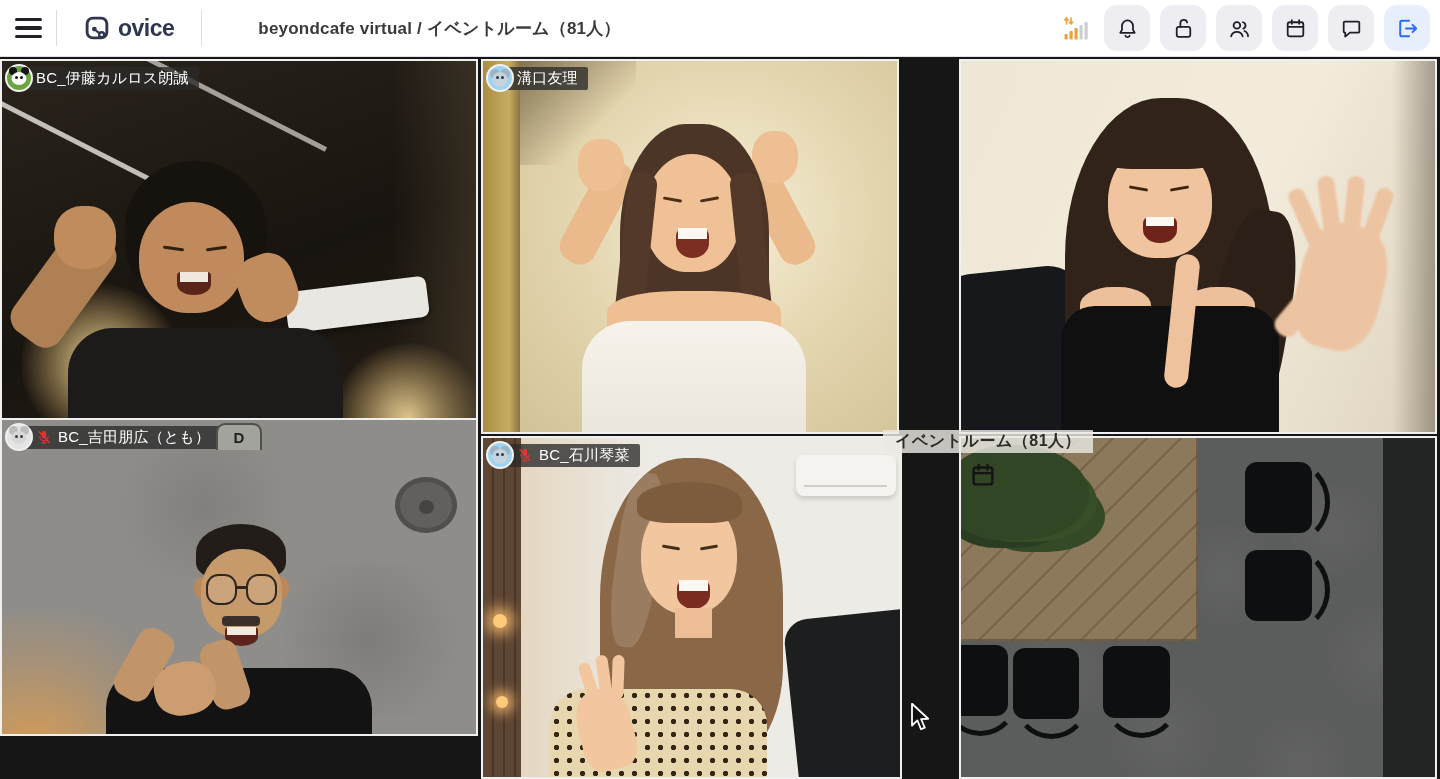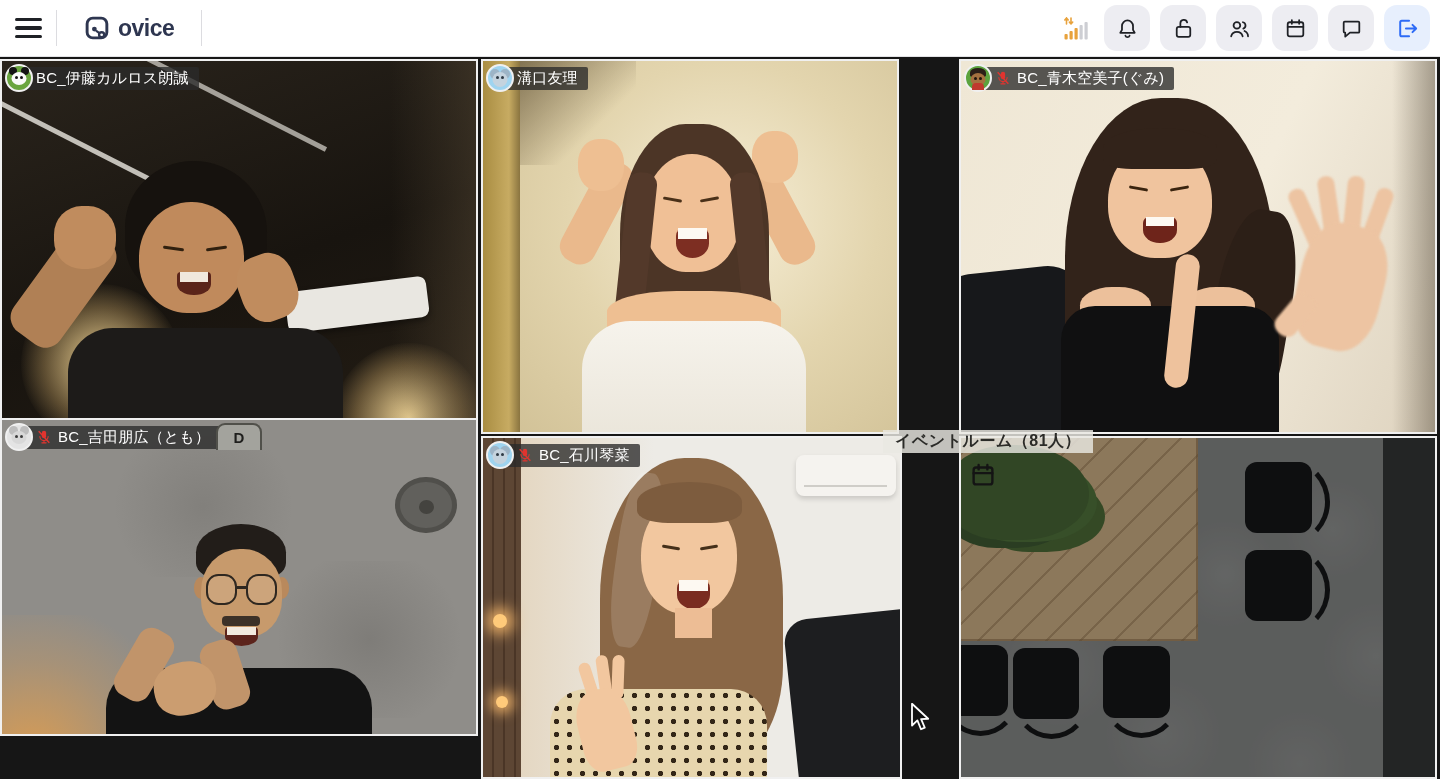--- a/index.html
+++ b/index.html
@@ -89,20 +89,21 @@
       <svg width="27" height="27" viewBox="0 0 26 26">
         <rect x="3" y="3" width="19" height="19" rx="5.5" fill="none" stroke="#2e3650" stroke-width="2.8"></rect>
         <circle cx="10" cy="13.5" r="2.3" fill="#2e3650"></circle>
         <path d="M11.5 15l4 3" stroke="#2e3650" stroke-width="2"></path>
         <circle cx="17" cy="19" r="3.6" fill="#2e3650"></circle>
         <circle cx="17" cy="19" r="1.3" fill="#fff"></circle>
       </svg>
       <span class="logotext">ovice</span>
     </div>
     <span class="vdiv"></span>
+    <h1 class="title">beyondcafe virtual / イベントルーム（81人）</h1>
     <div class="spacer"></div>
 
     <div class="netstatus">
       <svg width="30" height="28" viewBox="0 0 30 28">
         <path d="M4.5 10V4m0 0L2.8 6m1.7-2l1.7 2" stroke="#e8a23c" stroke-width="1.6" fill="none" stroke-linecap="round"></path>
         <path d="M9 4v6m0 0L7.3 8M9 10l1.7-2" stroke="#e8a23c" stroke-width="1.6" fill="none" stroke-linecap="round"></path>
         <rect x="2.5" y="20" width="3.2" height="5.5" rx="1" fill="#e8a23c"></rect>
         <rect x="7.5" y="17" width="3.2" height="8.5" rx="1" fill="#e8a23c"></rect>
         <rect x="12.5" y="14" width="3.2" height="11.5" rx="1" fill="#e8a23c"></rect>
         <rect x="17.5" y="11" width="3.2" height="14.5" rx="1" fill="#cdced3"></rect>
@@ -231,37 +232,20 @@
         <i style="left:25%;top:61%;width:15%;height:11%;background:#ecc09b;border-radius:45%;"></i>
         <i style="left:47%;top:61%;width:15%;height:11%;background:#ecc09b;border-radius:45%;"></i>
         <i style="left:21%;top:66%;width:46%;height:42%;background:#101011;border-radius:34px 34px 0 0;"></i>
         <i style="left:44%;top:52%;width:5%;height:36%;background:#eec29d;border-radius:12px;transform:rotate(6deg);"></i>
         <i style="left:71%;top:34%;width:3.6%;height:17%;background:#edc4a2;border-radius:8px;transform:rotate(-24deg);filter:blur(1px);"></i>
         <i style="left:76%;top:31%;width:3.6%;height:18%;background:#edc4a2;border-radius:8px;transform:rotate(-8deg);filter:blur(1px);"></i>
         <i style="left:81%;top:31%;width:3.6%;height:18%;background:#edc4a2;border-radius:8px;transform:rotate(6deg);filter:blur(1px);"></i>
         <i style="left:86%;top:34%;width:3.6%;height:16%;background:#edc4a2;border-radius:8px;transform:rotate(20deg);filter:blur(1px);"></i>
         <i style="left:71%;top:44%;width:18%;height:34%;background:#edc4a2;border-radius:38%;transform:rotate(14deg);filter:blur(1px);"></i>
         <i style="left:68%;top:62%;width:5%;height:13%;background:#edc4a2;border-radius:10px;transform:rotate(40deg);filter:blur(1px);"></i>
-      </div>
-      <div class="namebar">
-        <span class="avatar av-person">
-            <i class="hairtop"></i>
-            <i class="face"></i>
-            <i class="eye l"></i>
-            <i class="eye r"></i>
-            <i class="torso"></i>
-          </span>
-        <span class="badge">
-          <svg width="16" height="16" viewBox="0 0 24 24">
-            <path d="M12 2.5a3.2 3.2 0 0 1 3.2 3.2v5.1a3.2 3.2 0 0 1-6.4 0V5.7A3.2 3.2 0 0 1 12 2.5z" fill="#e0342f"></path>
-            <path d="M5.8 11.2a6.2 6.2 0 0 0 12.4 0M12 17.4v3.2M8.8 20.8h6.4" stroke="#e0342f" stroke-width="1.7" fill="none" stroke-linecap="round"></path>
-            <line x1="4" y1="3.5" x2="20" y2="20.5" stroke="#e0342f" stroke-width="2.2"></line>
-          </svg>
-          <span>BC_青木空美子(ぐみ)</span>
-        </span>
       </div>
     </article>
 
     <article class="tile" style="left:0;top:361px;width:478px;height:318px;">
       <div class="scene" style="background:#8f8d89;">
         <i style="left:20%;top:5%;width:45%;height:45%;background:radial-gradient(circle,rgba(70,68,64,.18),transparent 70%);"></i>
         <i style="left:55%;top:45%;width:45%;height:50%;background:radial-gradient(circle,rgba(60,58,55,.2),transparent 70%);"></i>
         <i style="left:-8%;top:62%;width:48%;height:65%;background:radial-gradient(circle at 30% 70%,rgba(235,160,70,.8),rgba(235,160,70,.25) 45%,transparent 72%);"></i>
         <i style="left:83%;top:18%;width:13%;height:18%;background:#61605c;border:5px solid #504f4b;border-radius:50%;"></i>
         <i style="left:88%;top:25.5%;width:3.2%;height:4.5%;background:#44433f;border-radius:50%;"></i>

